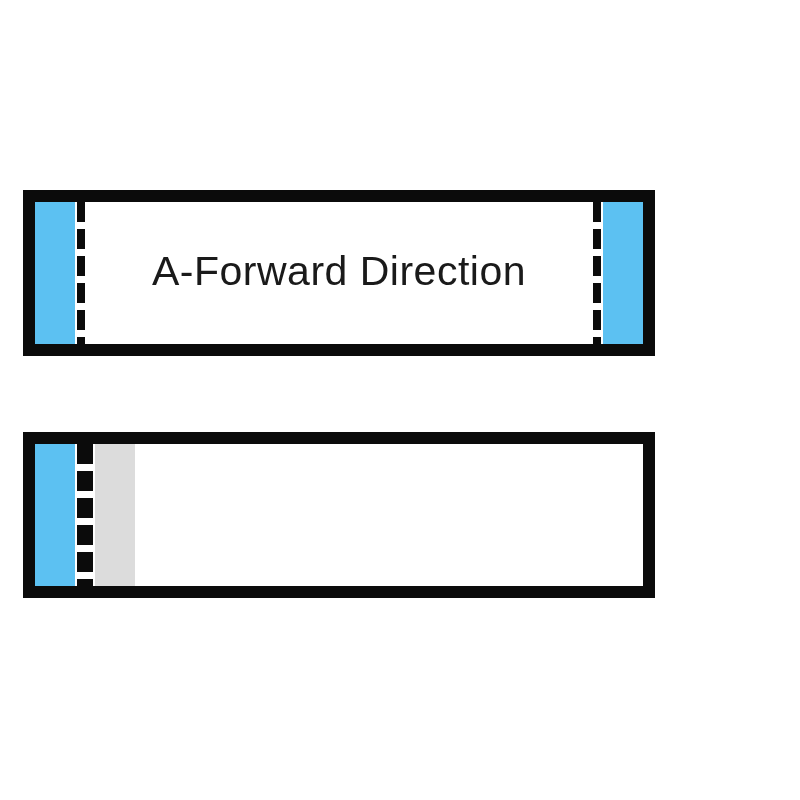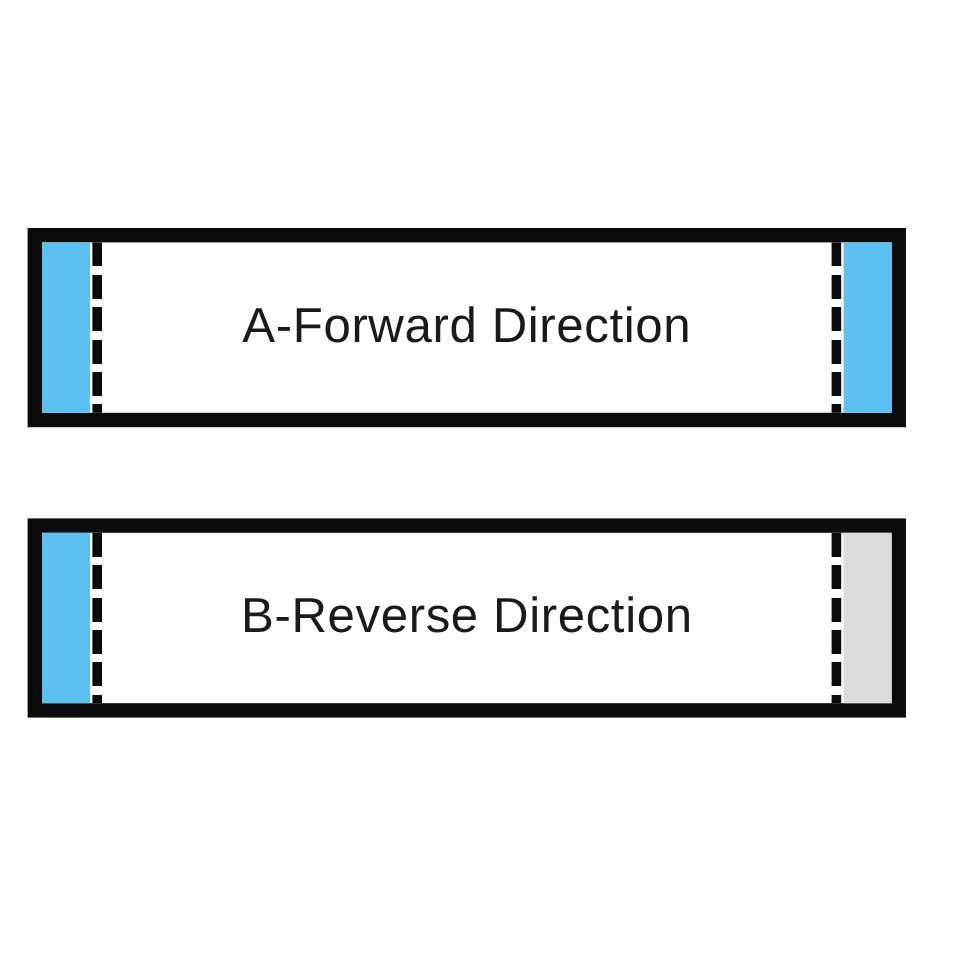--- a/index.html
+++ b/index.html
@@ -11,21 +11,21 @@
     font-family: "Liberation Sans", sans-serif;
     overflow: hidden;
   }
   .canvas {
     position: absolute;
     inset: 0;
   }
   .cable {
     position: absolute;
     left: 23px;
-    width: 732px;
+    width: 632px;
     height: 166px;
     box-sizing: border-box;
     border: 12px solid #0b0b0b;
     background: #ffffff;
     display: flex;
     align-items: stretch;
   }
   .cable.a { top: 190px; }
   .cable.b { top: 432px; }
   .strip {
@@ -64,18 +64,17 @@
     <div class="strip" style="background: rgb(92, 193, 242);"></div>
     <div class="dashline left"></div>
     <div class="label">A-Forward Direction</div>
     <div class="dashline right"></div>
     <div class="strip" style="background: rgb(92, 193, 242);"></div>
   </div>
 
   <div class="cable b">
     <div class="strip" style="background: rgb(92, 193, 242);"></div>
     <div class="dashline left"></div>
-    <div class="label">B-Reverse Direction</div>
     <div class="dashline right"></div>
     <div class="strip" style="background: rgb(220, 220, 220);"></div>
   </div>
 
 </div>
 
 </body></html>

